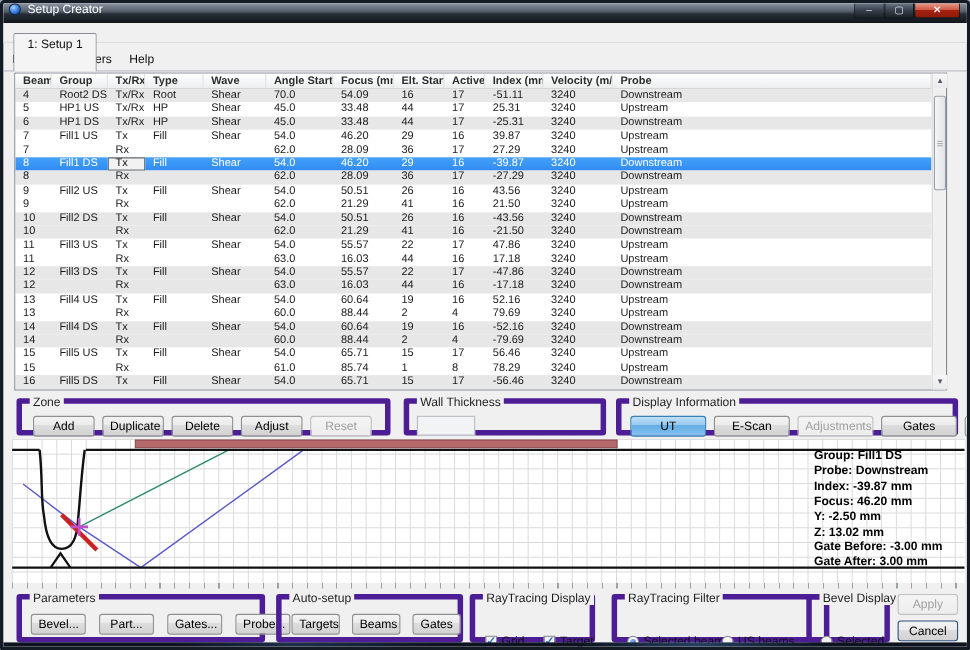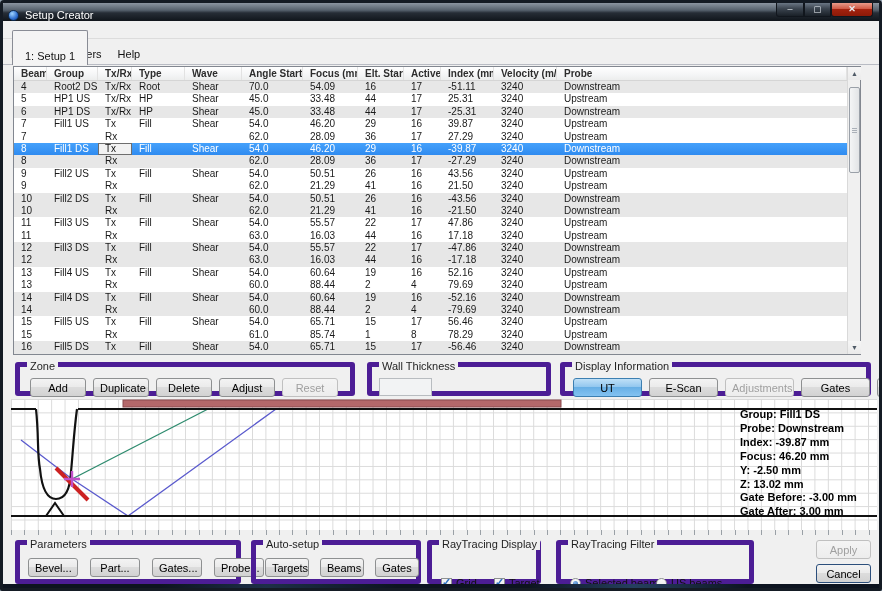--- a/index.html
+++ b/index.html
@@ -1,31 +1,31 @@
 <!DOCTYPE html>
 <html><head>
 <meta charset="utf-8">
 <style>
   html,body{margin:0;padding:0;background:#9aa7b5;font-family:"Liberation Sans",sans-serif;}
   *{box-sizing:border-box;}
   .window{position:relative;width:882px;height:591px;background:#f0f0f0;border:3px solid #141b24;border-radius:4px 4px 2px 2px;overflow:hidden;}
   
-  .titlebar{position:absolute;left:0;top:0;width:100%;height:18px;background:linear-gradient(#8b95a1,#55606c 40%,#262d36 55%,#10151b);display:flex;align-items:flex-end;color:#fff;font-size:11px;}
+  .titlebar{position:absolute;left:0;top:0;width:100%;height:18px;background:linear-gradient(#8b95a1,#55606c 40%,#262d36 55%,#10151b);display:flex;align-items:flex-start;color:#fff;font-size:11px;}
   .app-icon{width:11px;height:11px;border-radius:50%;margin:0 6px 0 5px;background:radial-gradient(circle at 35% 30%,#9fd4ff,#2f6fd0 60%,#133f86);border:1px solid #0c2c55;}
   .caption-buttons{position:absolute;right:6px;top:0;display:flex;height:14px;}
   .capbtn{height:14px;border:1px solid #11161d;border-top:none;color:#e8edf2;font-size:9px;line-height:12px;text-align:center;background:linear-gradient(#6a7684,#3a434e 45%,#1a2027);}
   .capbtn.min{width:28px;border-radius:0 0 0 3px;}
   .capbtn.max{width:27px;}
   .capbtn.close{width:42px;border-radius:0 0 3px 3px;background:linear-gradient(#e89b8a,#cf5844 45%,#a3220e 50%,#8c1a08);font-weight:bold;}
   
   .menubar{position:absolute;left:0;top:18px;width:100%;height:18px;background:#f0f0f0;border-bottom:1px solid #dcdcdc;display:flex;align-items:center;font-size:11px;color:#111;}
   .menu-item{padding:2px 8px;margin-top:48px;}
   
   .tabstrip{position:absolute;left:0;top:42px;width:100%;height:20px;}
-  .tab{position:absolute;left:9px;bottom:0;height:35px;padding:16px 12px;background:#f4f4f4;border:1px solid #898c95;border-bottom:none;border-radius:2px 2px 0 0;font-size:11px;line-height:18px;color:#111;}
+  .tab{position:absolute;left:9px;bottom:0;height:35px;padding:1px 12px;background:#f4f4f4;border:1px solid #898c95;border-bottom:none;border-radius:2px 2px 0 0;font-size:11px;line-height:18px;color:#111;}
   .tabline{position:absolute;left:0;bottom:0;width:100%;height:1px;background:#b9bcc4;}
   
   .table{position:absolute;left:10px;top:63px;width:848px;height:289px;background:#fff;border:1px solid #828790;}
   .thead{position:absolute;left:0;top:0;right:13px;height:14px;background:linear-gradient(#ffffff,#f4f5f6 60%,#eceded);border-bottom:1px solid #d5d5d5;display:grid;grid-template-columns:var(--cols);font-weight:bold;}
   .hcell{font-size:10px;line-height:13px;color:#2d2d2d;padding-left:7px;border-right:1px solid #e2e2e2;white-space:nowrap;overflow:hidden;}
   .tbody{position:absolute;left:0;top:14px;right:13px;bottom:0;overflow:hidden;}
   .trow{display:grid;grid-template-columns:var(--cols);height:12.4px;background:#fff;}
   .trow.shaded{background:#e7e7e7;}
   .trow.selected{background:linear-gradient(#45a1fb,#2f8bf0);color:#fff;}
   .tcell{font-size:10px;line-height:12.4px;padding-left:7px;white-space:nowrap;overflow:hidden;color:#1a1a1a;}
@@ -563,18 +563,32 @@
           <span class="rd"></span>
           <span>US beams</span>
         </label>
         <label class="opt">
           <span class="rd"></span>
           <span>DS beams</span>
         </label>
       </div>
   </div>
 
+  <div class="groupbox" style="left:730px;top:537px;width:76px;height:44px;">
+    <span class="gb-label">Bevel Display</span>
+    <div class="check-col" style="left:8px;">
+
+    <label class="opt">
+          <span class="rd"></span>
+          <span>Selected</span>
+        </label>
+        <label class="opt selected">
+          <span class="rd"></span>
+          <span>All</span>
+        </label>
+      </div>
+  </div>
 
   <button class="btn action-btn disabled" style="left:813px;top:537px;">Apply</button>
   <button class="btn action-btn" style="left:813px;top:561px;border-color:#2c4f7c;">Cancel</button>
 
   <div class="frame-bottom"></div>
 </div>
 
 </body></html>

